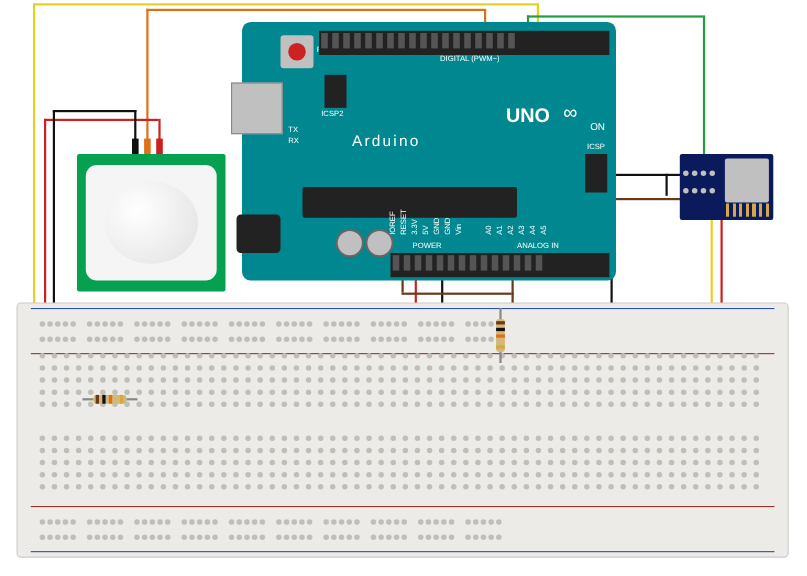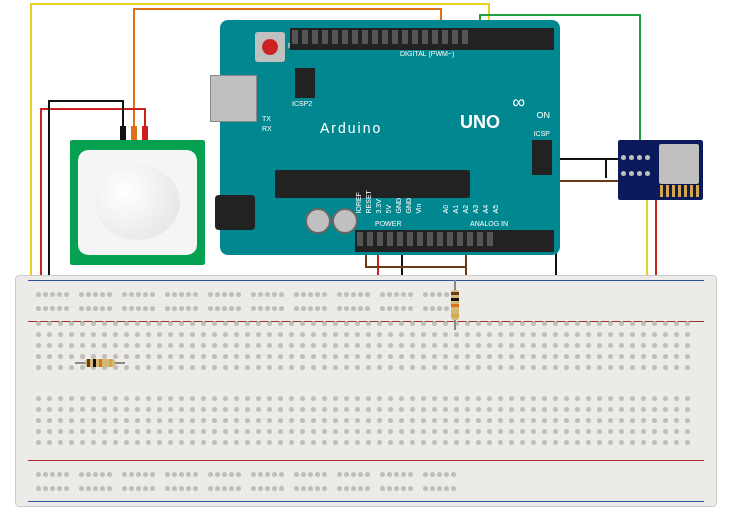--- a/index.html
+++ b/index.html
@@ -78,21 +78,21 @@
     background: #222;
   }
   .arduino-label {
     position: absolute;
     color: #fff;
     font-size: 7px;
     white-space: nowrap;
   }
   .uno-logo {
     position: absolute;
-    right: 60px; top: 92px;
+    right: 60px; top: 75px;
     color: #fff;
     font-size: 18px;
     font-weight: bold;
   }
   .arduino-text {
     position: absolute;
     left: 100px; top: 100px;
     color: #fff;
     font-size: 14px;
     letter-spacing: 2px;

